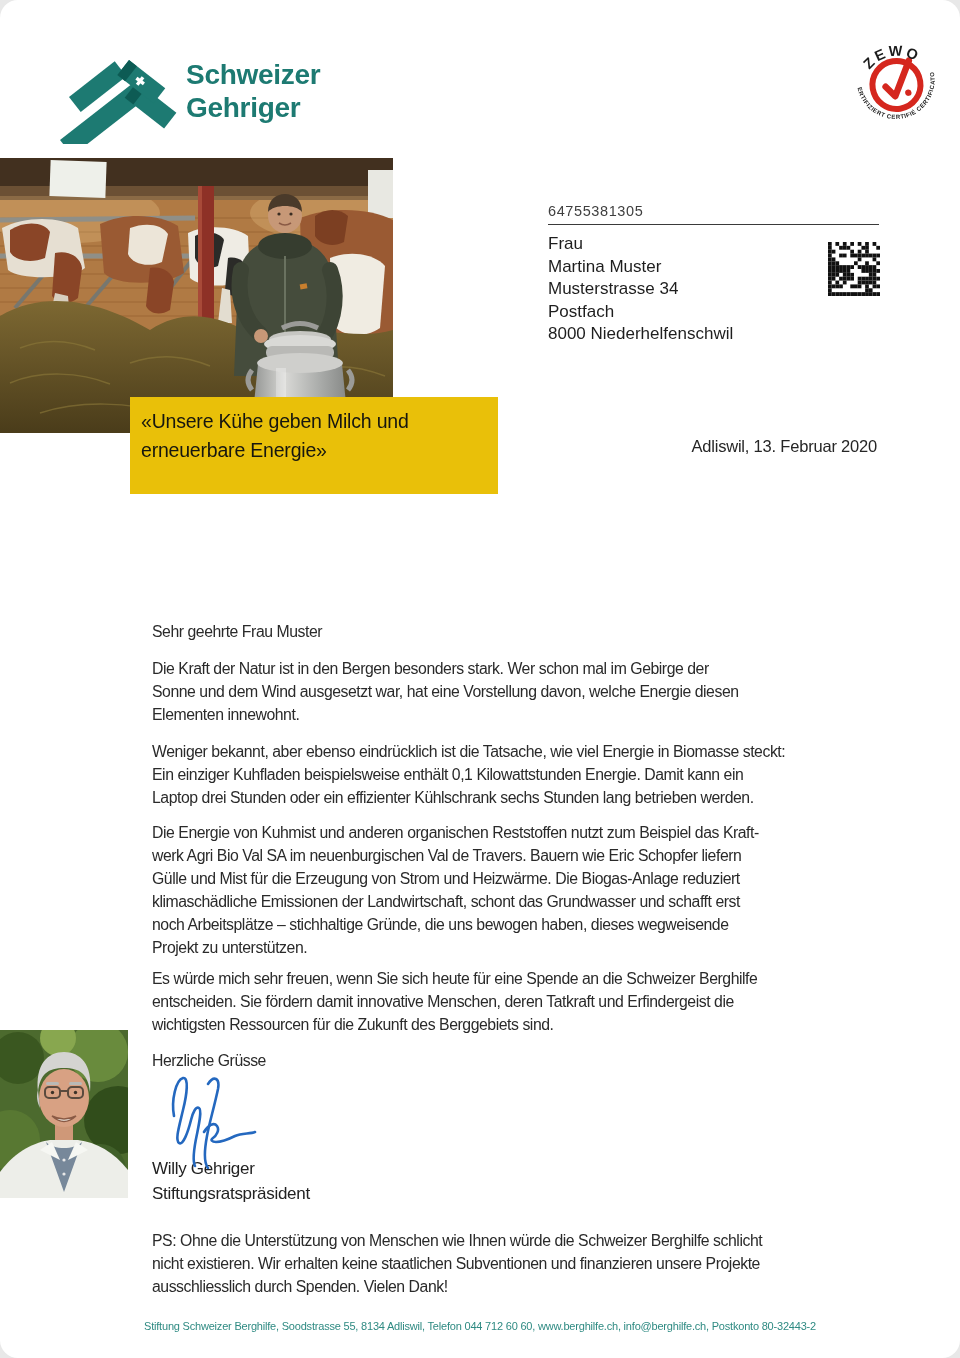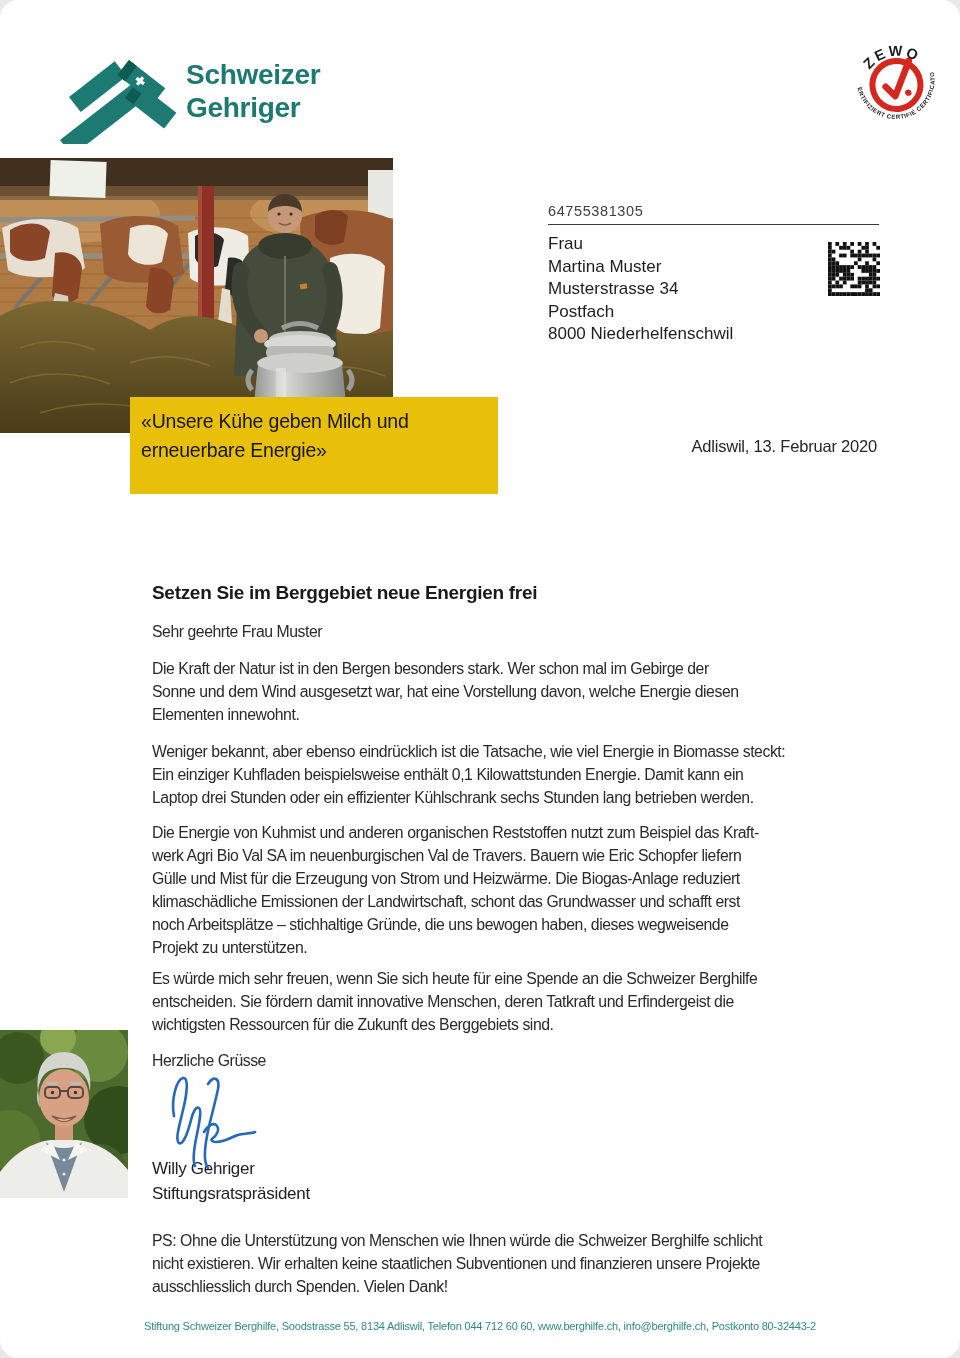--- a/index.html
+++ b/index.html
@@ -351,21 +351,20 @@
       <rect x="48.29" y="50.14" width="3.71" height="3.86" fill="#111"></rect>
     </svg>
 
   <div class="quote-box">
     <div class="quote-text">«Unsere Kühe geben Milch und
 erneuerbare Energie»</div>
   </div>
 
   <div class="dateline">Adliswil, 13. Februar 2020</div>
 
-  <div class="headline">Setzen Sie im Berggebiet neue Energien frei</div>
   <div class="bodytext salutation">Sehr geehrte Frau Muster</div>
   <div class="bodytext p1">Die Kraft der Natur ist in den Bergen besonders stark. Wer schon mal im Gebirge der
 Sonne und dem Wind ausgesetzt war, hat eine Vorstellung davon, welche Energie diesen
 Elementen innewohnt.</div>
   <div class="bodytext p2">Weniger bekannt, aber ebenso eindrücklich ist die Tatsache, wie viel Energie in Biomasse steckt:
 Ein einziger Kuhfladen beispielsweise enthält 0,1 Kilowattstunden Energie. Damit kann ein
 Laptop drei Stunden oder ein effizienter Kühlschrank sechs Stunden lang betrieben werden.</div>
   <div class="bodytext p4">Es würde mich sehr freuen, wenn Sie sich heute für eine Spende an die Schweizer Berghilfe
 entscheiden. Sie fördern damit innovative Menschen, deren Tatkraft und Erfindergeist die
 wichtigsten Ressourcen für die Zukunft des Berggebiets sind.</div>

